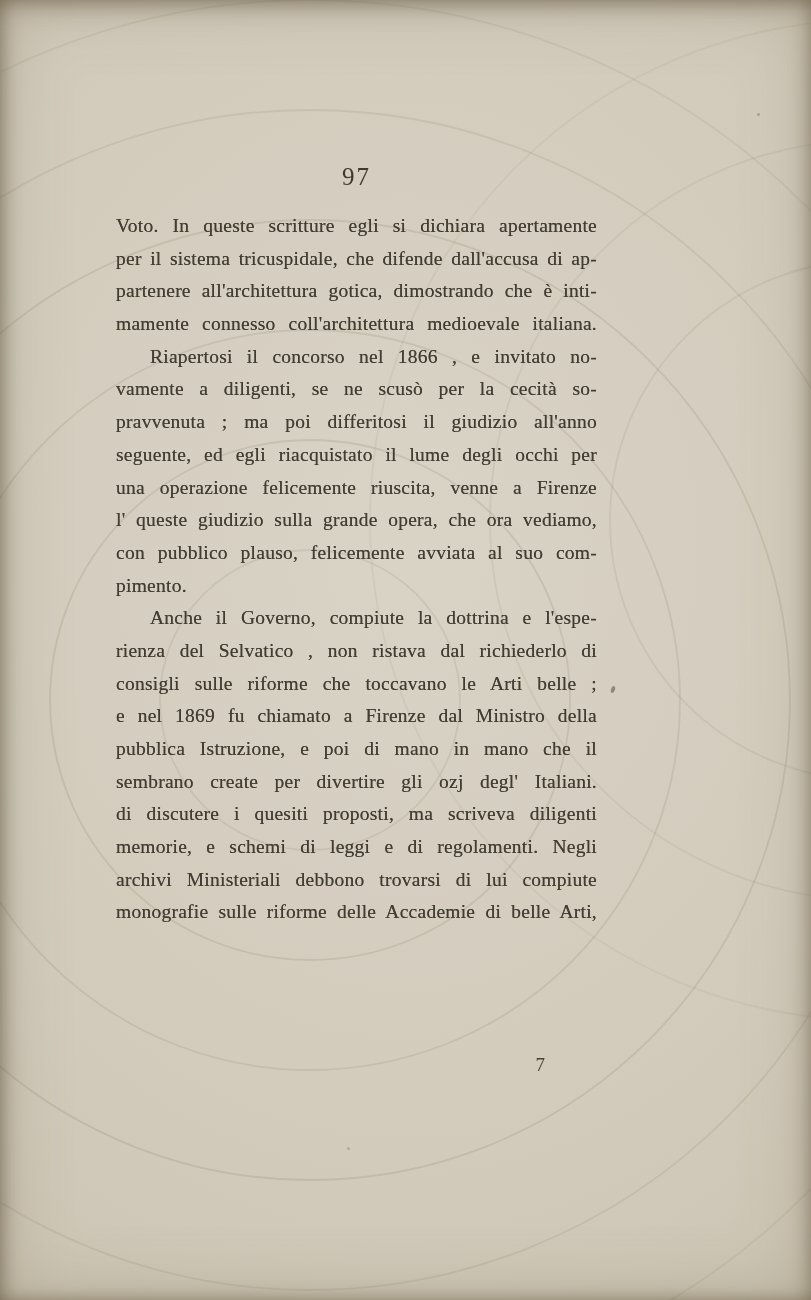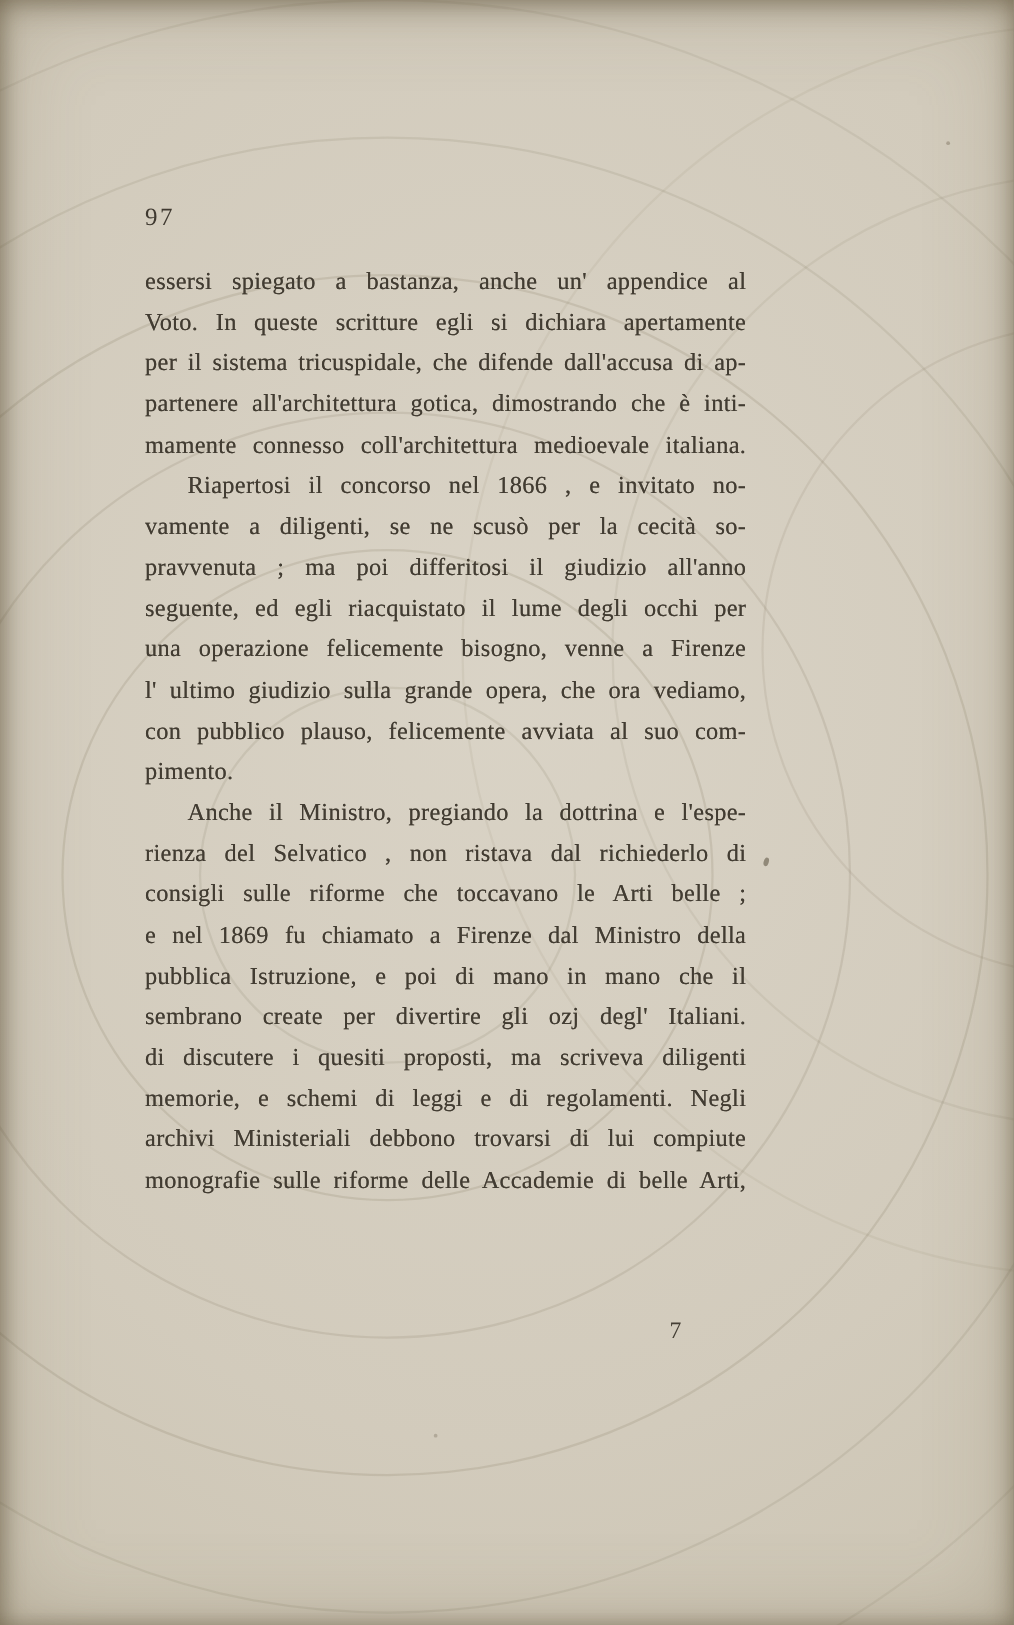--- a/index.html
+++ b/index.html
@@ -35,22 +35,22 @@
   .watermark {
     position: absolute;
     inset: 0;
     pointer-events: none;
   }
   .page-number {
     position: absolute;
     left: 116px;
     top: 163px;
     width: 481px;
-    text-align: left;
-    font-size: 20px;
+    text-align: center;
+    font-size: 25px;
     letter-spacing: 2px;
     color: #3f3930;
   }
   .text-block {
     position: absolute;
     left: 116px;
     top: 210px;
     width: 481px;
     color: #423c32;
     font-size: 19.5px;
@@ -107,34 +107,33 @@
       <circle cx="310" cy="700" r="700" stroke-opacity="0.13"></circle>
       <circle cx="870" cy="520" r="260" stroke-opacity="0.14"></circle>
       <circle cx="870" cy="520" r="380" stroke-opacity="0.12"></circle>
       <circle cx="870" cy="520" r="500" stroke-opacity="0.10"></circle>
     </g>
   </svg>
 
   <div class="page-number">97</div>
 
   <div class="text-block" id="text-block">
-      <div class="line">essersi spiegato a bastanza, anche un' appendice al</div>
       <div class="line">Voto. In queste scritture egli si dichiara apertamente</div>
       <div class="line">per il sistema tricuspidale, che difende dall'accusa di ap-</div>
       <div class="line">partenere all'architettura gotica, dimostrando che è inti-</div>
       <div class="line">mamente connesso coll'architettura medioevale italiana.</div>
       <div class="line indent">Riapertosi il concorso nel 1866 , e invitato no-</div>
       <div class="line">vamente a diligenti, se ne scusò per la cecità so-</div>
       <div class="line">pravvenuta ; ma poi differitosi il giudizio all'anno</div>
       <div class="line">seguente, ed egli riacquistato il lume degli occhi per</div>
-      <div class="line">una operazione felicemente bisogno, venne a Firenze</div>
-      <div class="line">l' ultimo giudizio sulla grande opera, che ora vediamo,</div>
+      <div class="line">una operazione felicemente riuscita, venne a Firenze</div>
+      <div class="line">l' queste giudizio sulla grande opera, che ora vediamo,</div>
       <div class="line">con pubblico plauso, felicemente avviata al suo com-</div>
       <div class="line ragged">pimento.</div>
-      <div class="line indent">Anche il Ministro, pregiando la dottrina e l'espe-</div>
+      <div class="line indent">Anche il Governo, compiute la dottrina e l'espe-</div>
       <div class="line">rienza del Selvatico , non ristava dal richiederlo di</div>
       <div class="line">consigli sulle riforme che toccavano le Arti belle ;</div>
       <div class="line">e nel 1869 fu chiamato a Firenze dal Ministro della</div>
       <div class="line">pubblica Istruzione, e poi di mano in mano che il</div>
       <div class="line">sembrano create per divertire gli ozj degl' Italiani.</div>
       <div class="line">di discutere i quesiti proposti, ma scriveva diligenti</div>
       <div class="line">memorie, e schemi di leggi e di regolamenti. Negli</div>
       <div class="line">archivi Ministeriali debbono trovarsi di lui compiute</div>
       <div class="line">monografie sulle riforme delle Accademie di belle Arti,</div>
     </div>

